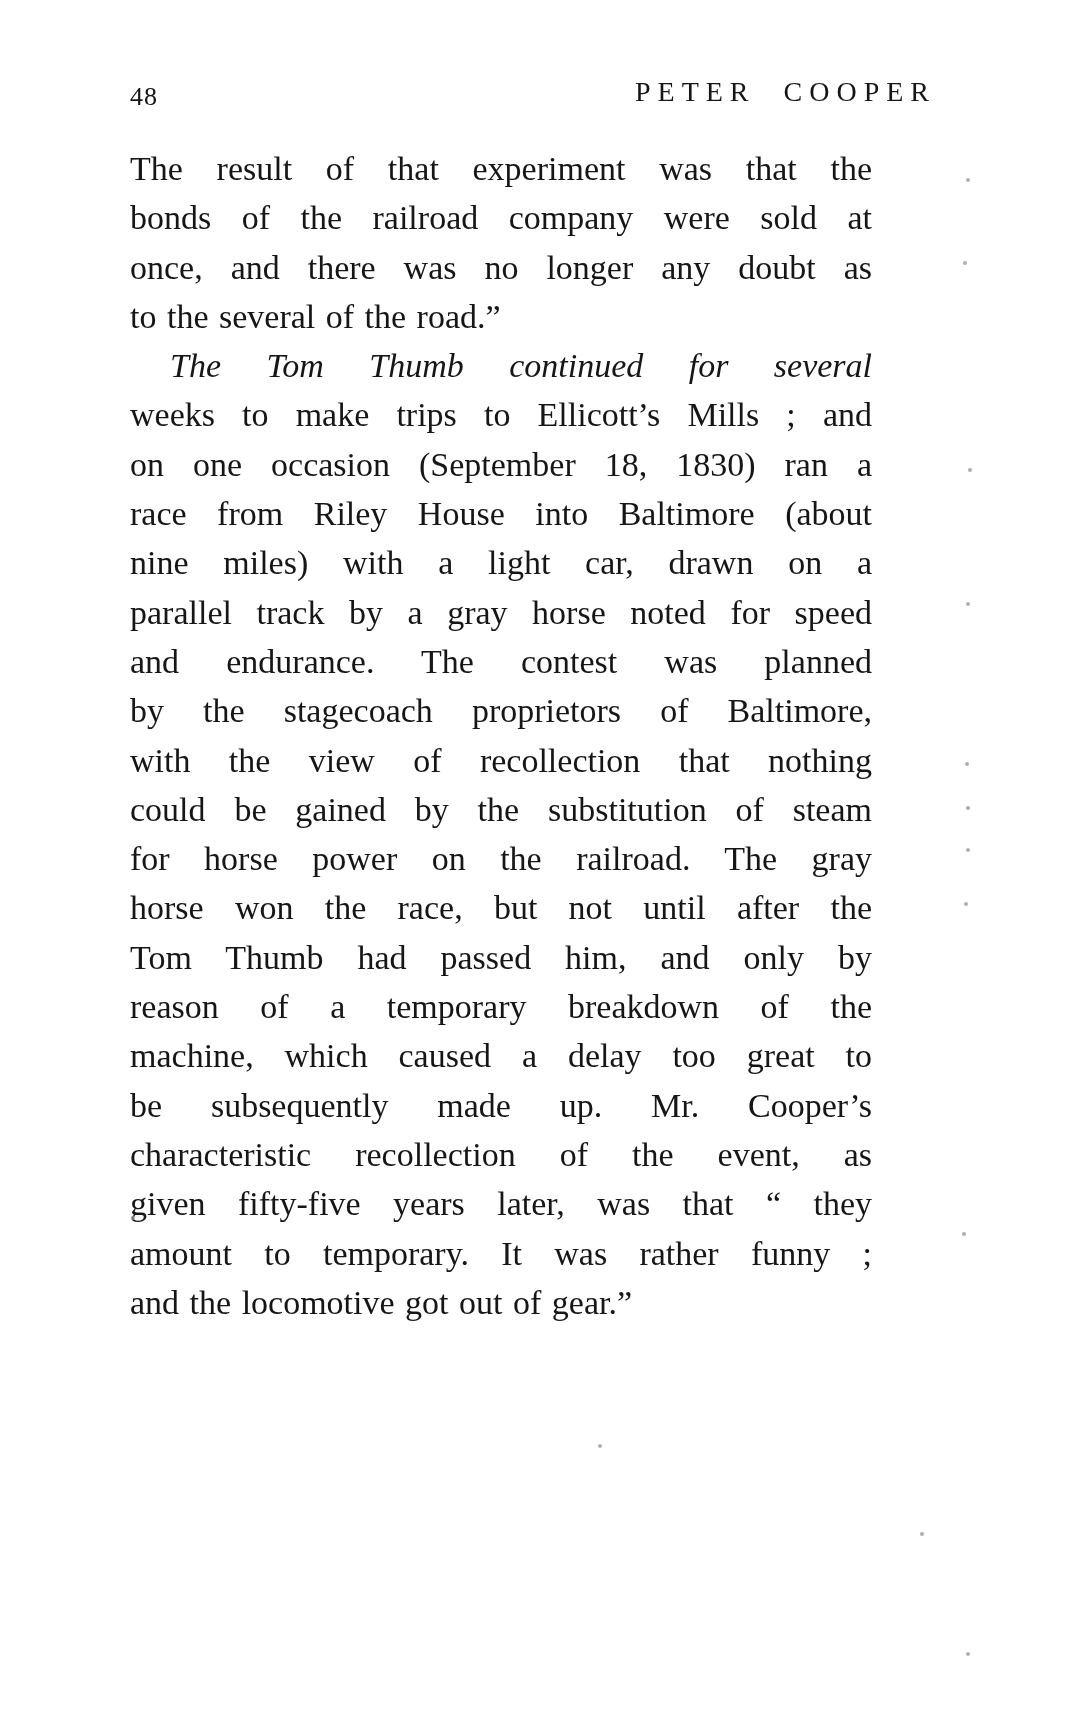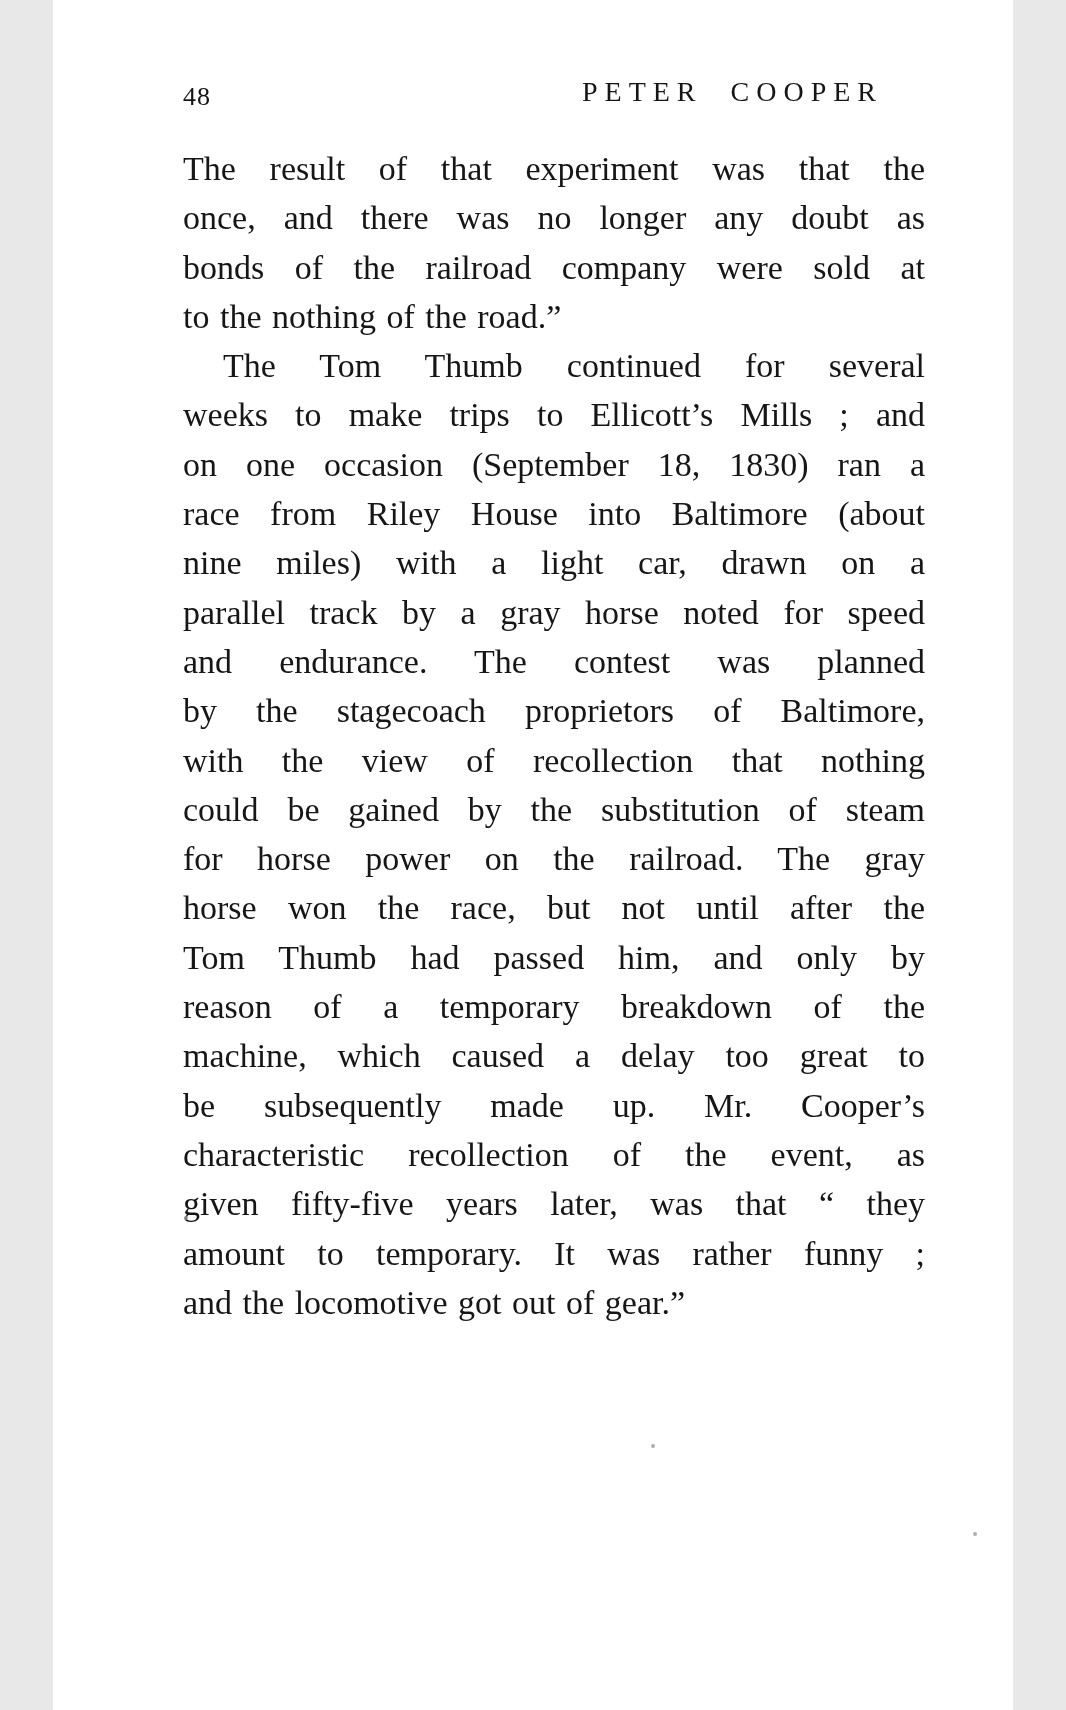--- a/index.html
+++ b/index.html
@@ -1,19 +1,19 @@
 <!DOCTYPE html>
 <html><head>
 <meta charset="utf-8">
 <style>
   * { margin: 0; padding: 0; box-sizing: border-box; }
   html, body { background: #e8e8e8; }
   .page {
     position: relative;
-    width: 960px;
+    width: 1066px;
     height: 1710px;
     margin: 0 auto;
     background: #ffffff;
     color: #161616;
     font-family: "Liberation Serif", "DejaVu Serif", serif;
     overflow: hidden;
   }
   .running-header {
     position: absolute;
     top: 76px;
@@ -52,44 +52,44 @@
     height: 49.3px;
     white-space: normal;
     text-align: justify;
     text-align-last: justify;
     word-spacing: 2px;
   }
   .line.para-end {
     text-align: left;
     text-align-last: left;
   }
-  .line.indent { text-indent: 40px; }
+  .line.indent { text-indent: 40px; font-style: italic; }
   .speck {
     position: absolute;
     width: 4px;
     height: 4px;
     border-radius: 50%;
     background: #9a9a9a;
     opacity: 0.8;
   }
 </style>
 </head>
 <body>
 
 <div class="page">
   <div class="running-header">
     <span class="page-number">48</span>
     <span class="header-title">PETER COOPER</span>
   </div>
   <div class="body-text">
       <div class="paragraph">
         <div class="line">The result of that experiment was that the</div>
+        <div class="line">bonds of the railroad company were sold at</div>
         <div class="line">once, and there was no longer any doubt as</div>
-        <div class="line">bonds of the railroad company were sold at</div>
-        <div class="line para-end">to the nothing of the road.”</div>
+        <div class="line para-end">to the several of the road.”</div>
       </div>
       <div class="paragraph">
         <div class="line indent">The Tom Thumb continued for several</div>
         <div class="line">weeks to make trips to Ellicott’s Mills ; and</div>
         <div class="line">on one occasion (September 18, 1830) ran a</div>
         <div class="line">race from Riley House into Baltimore (about</div>
         <div class="line">nine miles) with a light car, drawn on a</div>
         <div class="line">parallel track by a gray horse noted for speed</div>
         <div class="line">and endurance. The contest was planned</div>
         <div class="line">by the stagecoach proprietors of Baltimore,</div>

